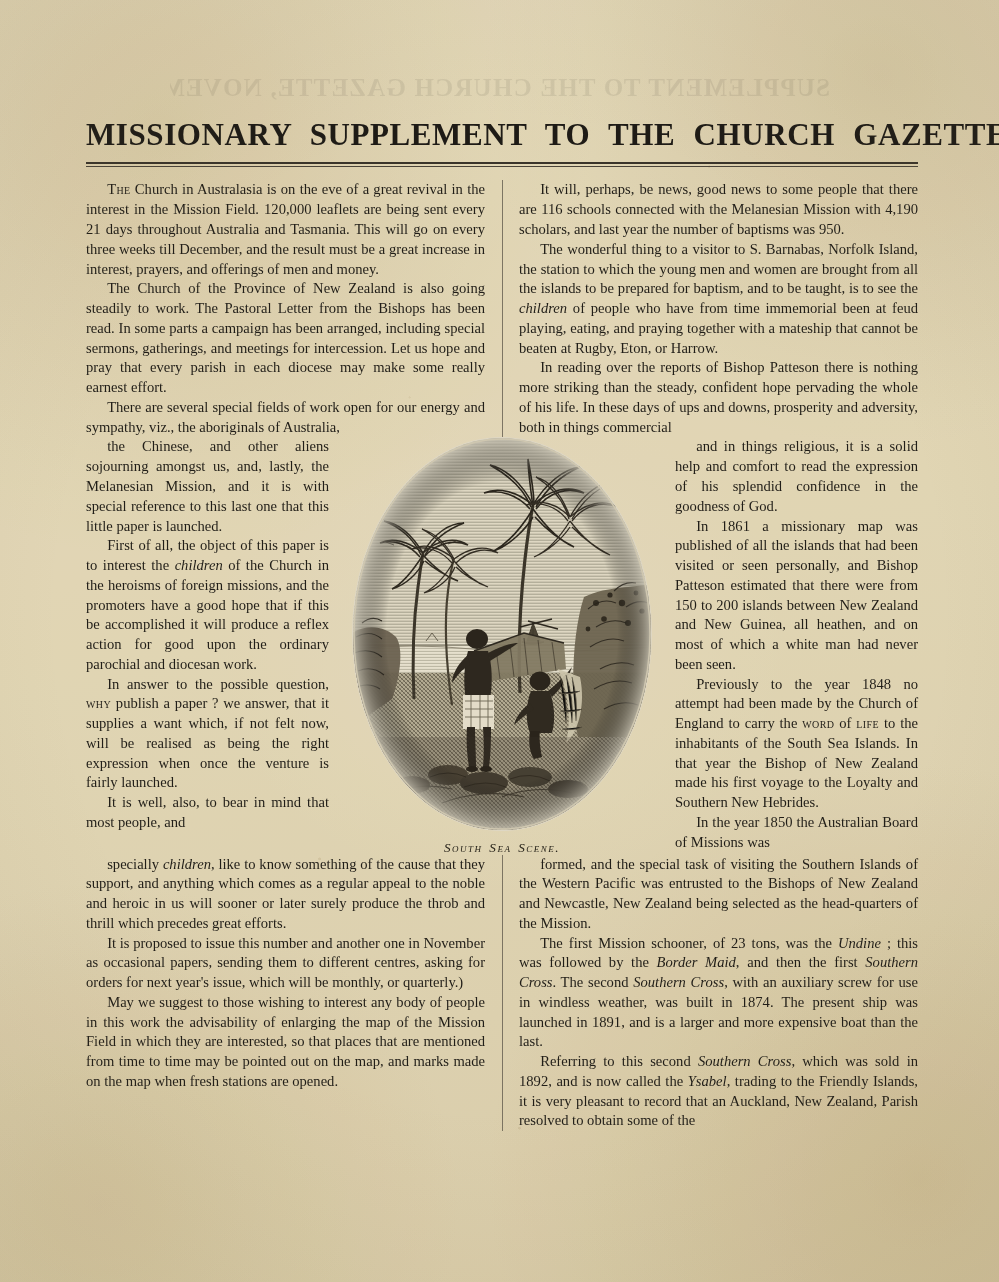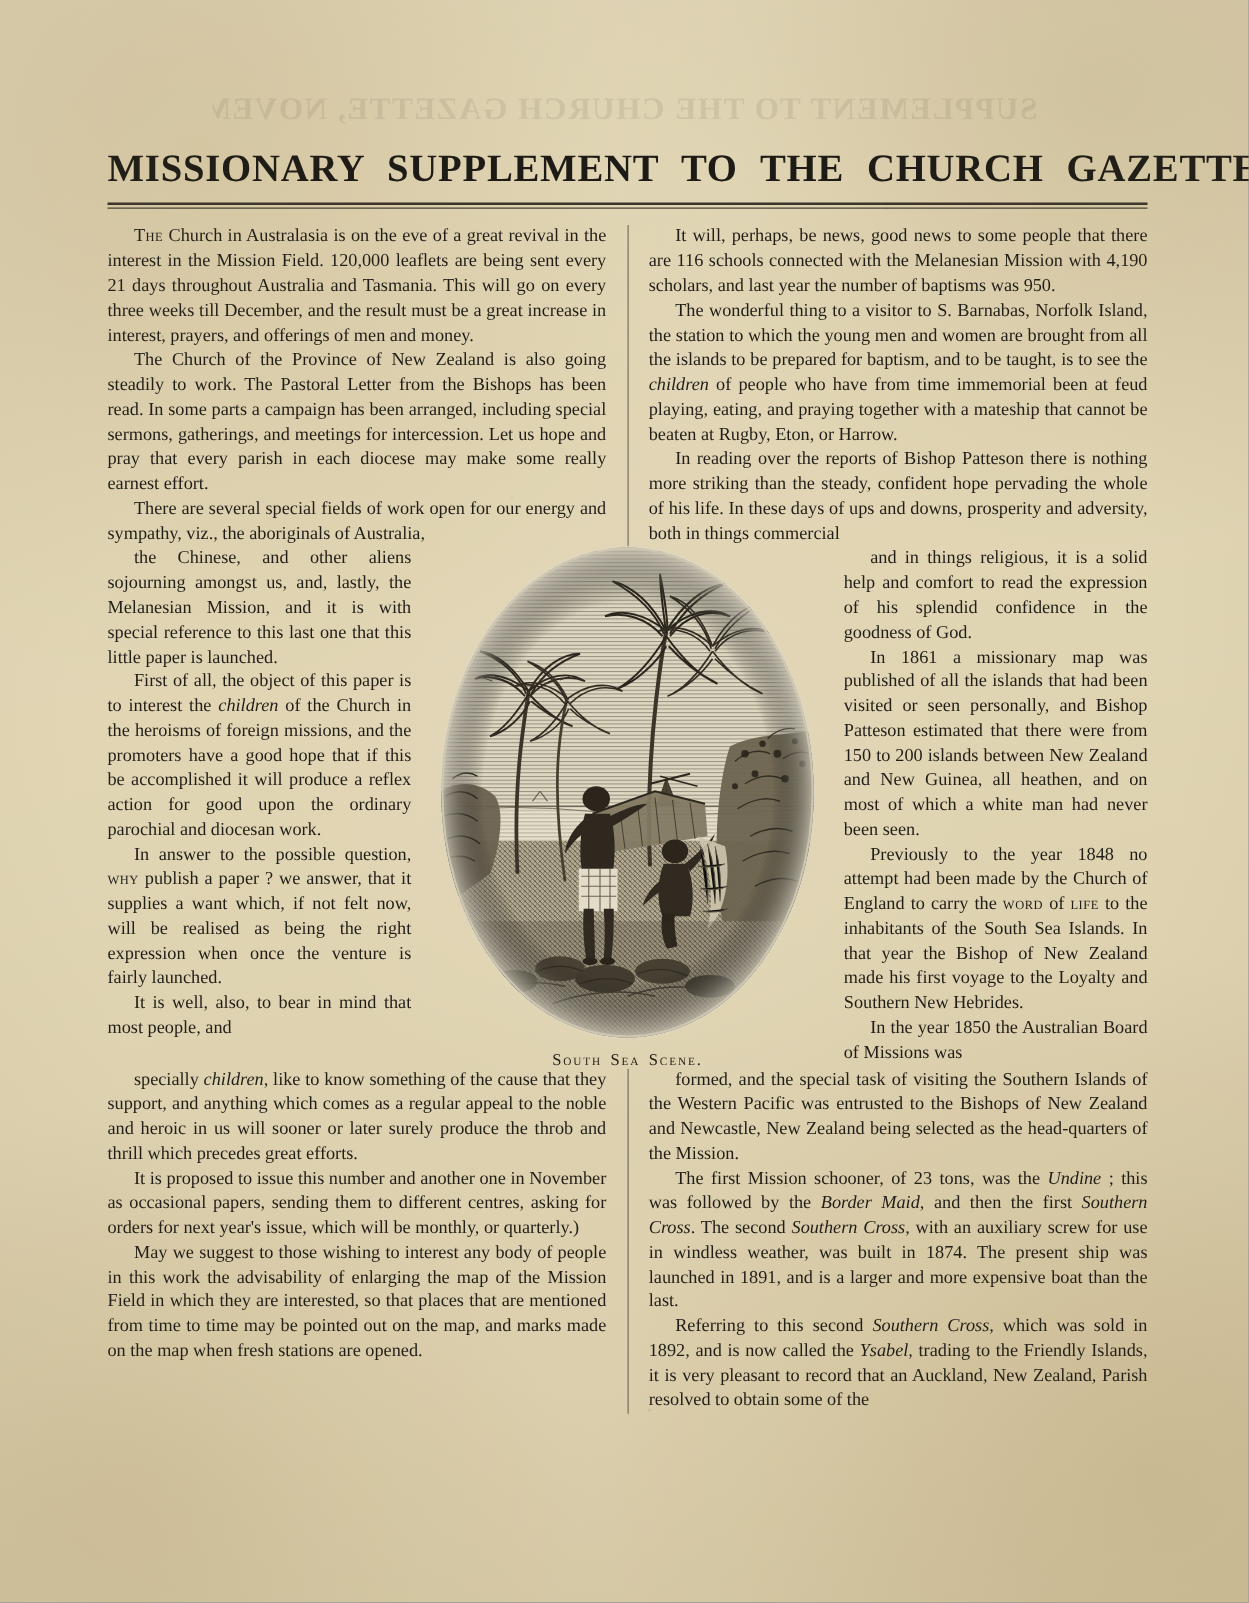--- a/index.html
+++ b/index.html
@@ -140,20 +140,21 @@
     margin-top: 0;
   }
   .figure {
     position: absolute;
     left: 50%;
     transform: translateX(-50%);
     top: 0;
     width: 318px;
     text-align: center;
     z-index: 3;
+    font-style: italic;
   }
   .vignette {
     width: 300px;
     height: 394px;
     margin: 0 auto;
     border-radius: 50% / 50%;
     overflow: hidden;
     position: relative;
     background: #ded7c4;
   }

